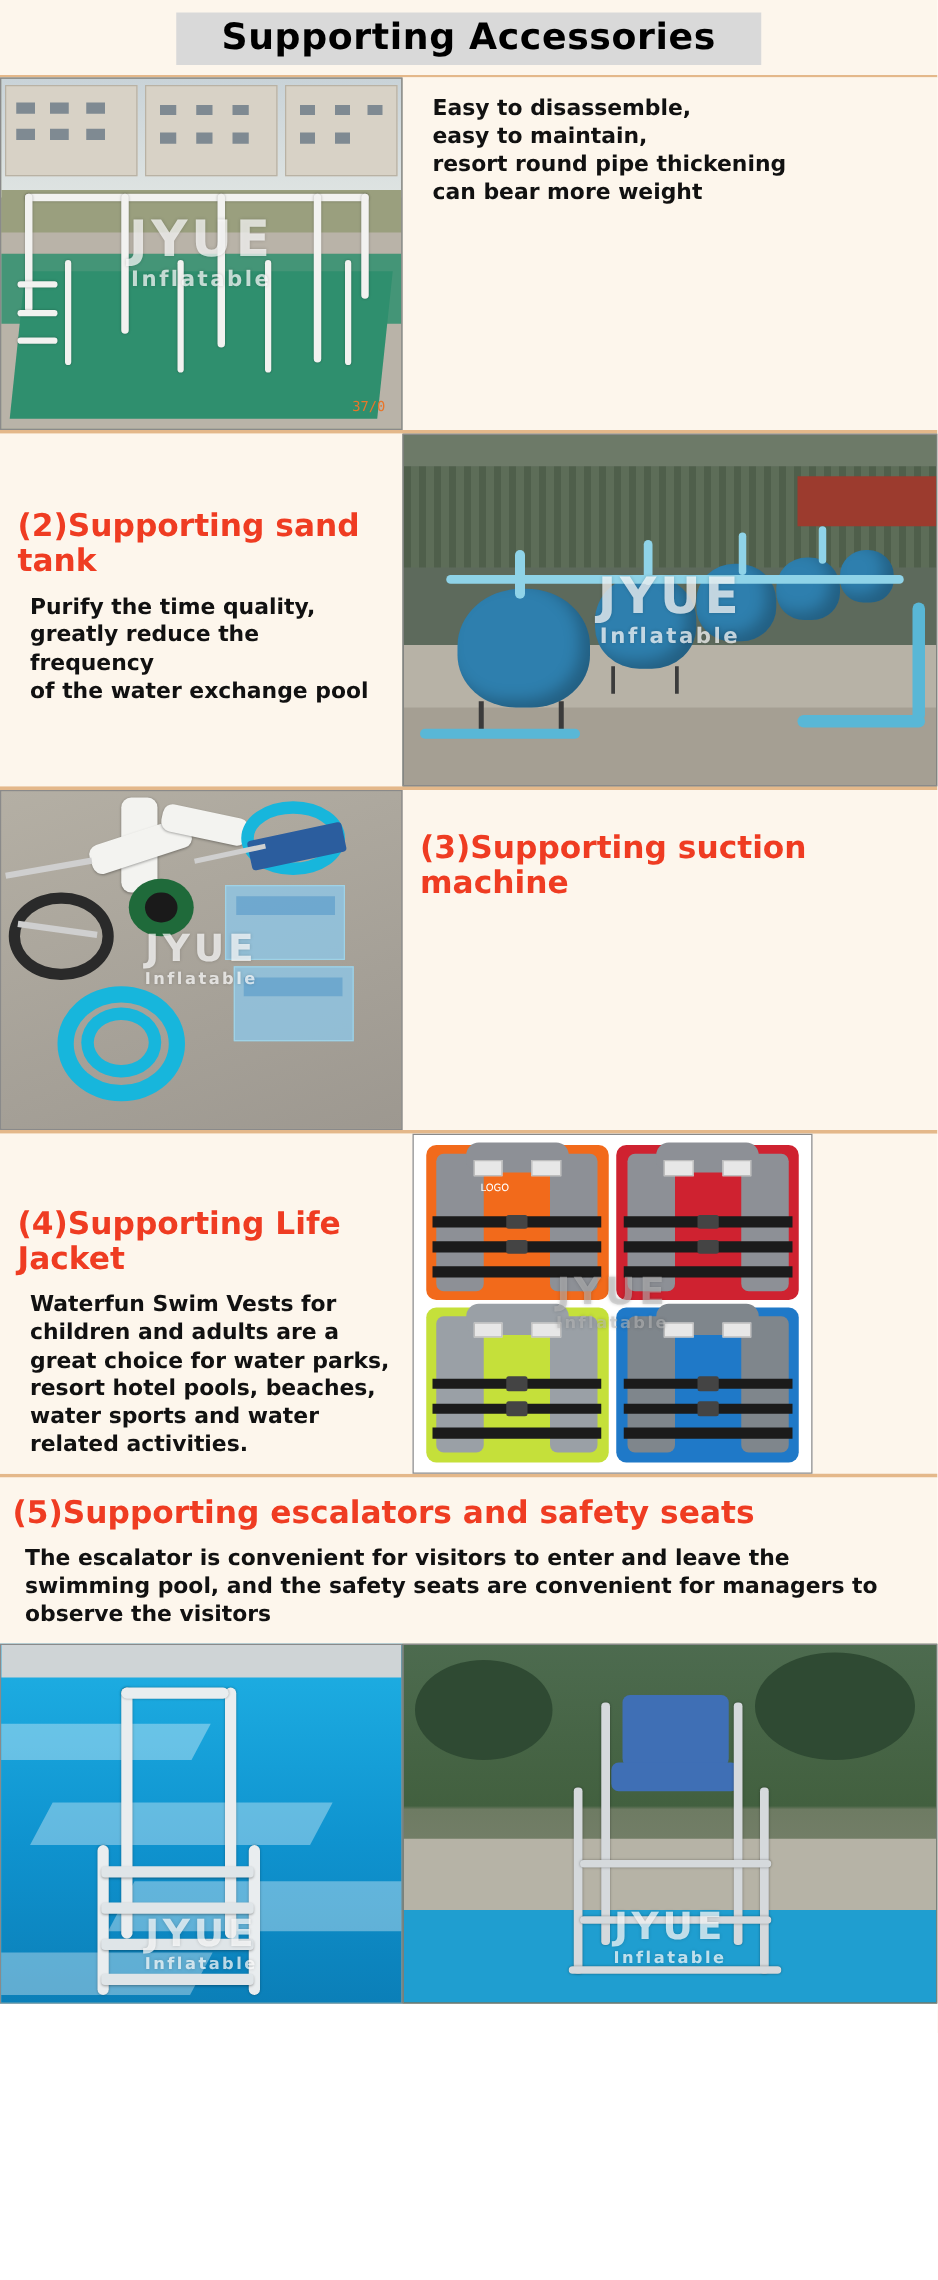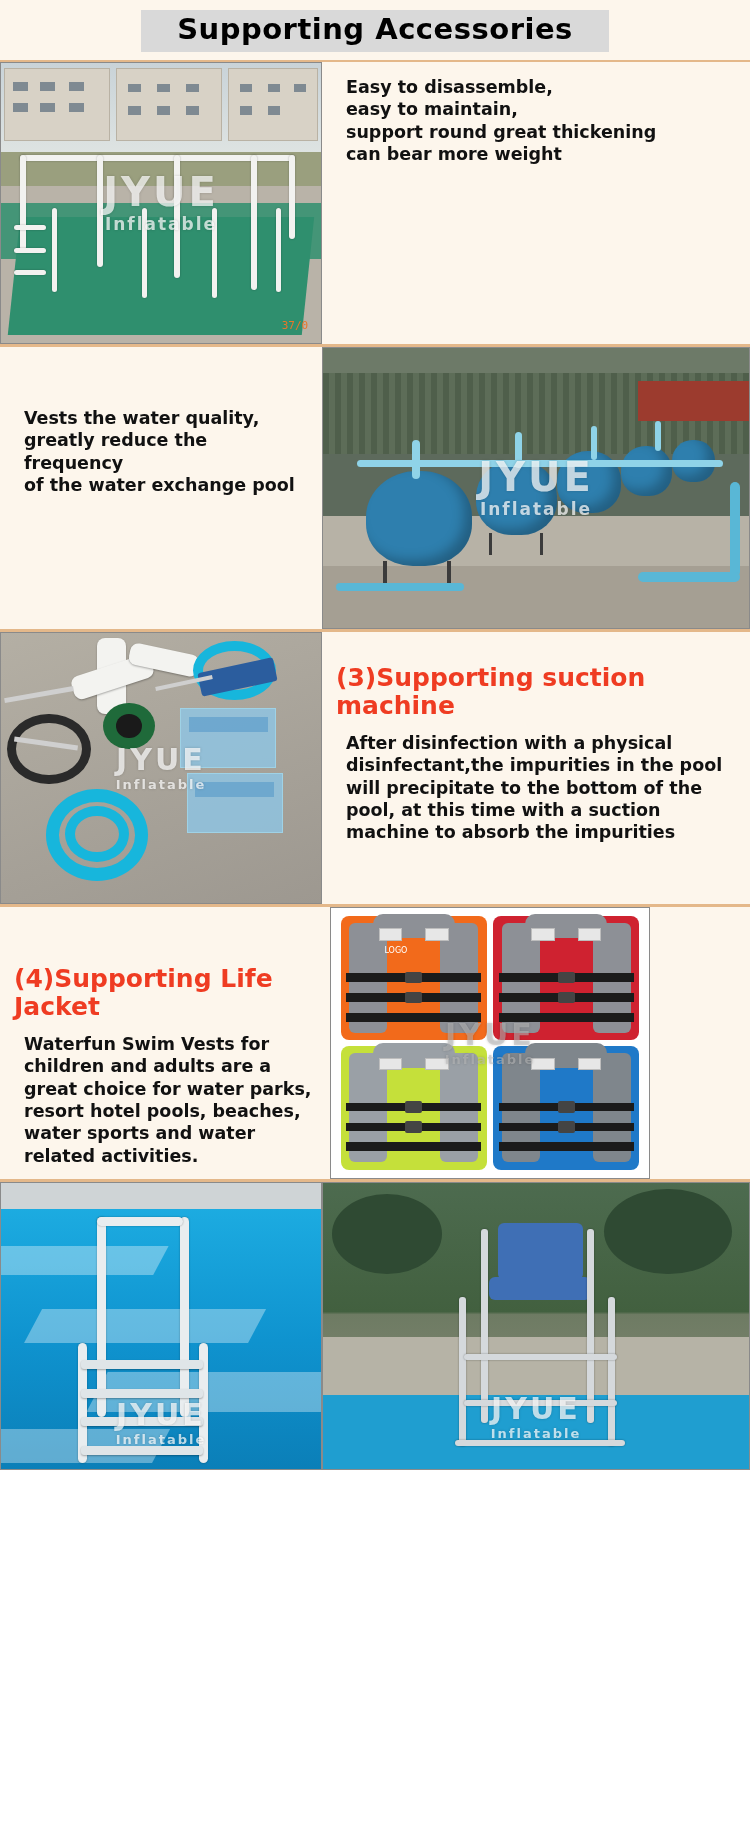--- a/index.html
+++ b/index.html
@@ -225,29 +225,30 @@
       <div class="bar" style="left:86%;top:52%;width:5px;height:30%;"></div>
       <div class="wm">
         <div class="wm1">JYUE</div>
         <div class="wm2">Inflatable</div>
       </div>
       <div class="stamp">37/0</div>
     </div>
     <div class="cell-txt" style="width:428px">
       <div class="sect-body indent" style="white-space:pre-line">Easy to disassemble,
 easy to maintain,
-support round great thickening
+resort round pipe thickening
 can bear more weight</div>
     </div>
   </div>
   <div class="spacer-line"></div>
 
   <div class="row">
     <div class="cell-txt" style="width:322px;padding-top:60px">
-      <div class="sect-body indent" style="white-space:pre-line">Vests the water quality,
+      <div class="sect-title">(2)Supporting sand tank</div>
+      <div class="sect-body indent" style="white-space:pre-line">Purify the time quality,
 greatly reduce the frequency
 of the water exchange pool</div>
     </div>
     <div class="cell-img ph2">
       <div class="fence"></div>
         <div class="fence-top"></div>
         <div class="redwall"></div>
       <div class="ground"></div>
         <div class="ground2"></div>
 
@@ -299,21 +300,20 @@
         </div>
       <div class="net" style="left:62%;top:12%;width:24%;height:9%;transform:rotate(-12deg);"></div>
       <div class="metal" style="left:48%;top:18%;width:18%;height:4px;transform:rotate(-12deg);"></div>
       <div class="wm small">
         <div class="wm1">JYUE</div>
         <div class="wm2">Inflatable</div>
       </div>
     </div>
     <div class="cell-txt" style="width:428px;padding-top:32px">
       <div class="sect-title">(3)Supporting suction machine</div>
-      <div class="sect-body indent">After disinfection with a physical disinfectant,the impurities in the pool will precipitate to the bottom of the pool, at this time with a suction machine to absorb the impurities</div>
     </div>
   </div>
   <div class="spacer-line"></div>
 
   <div class="row">
     <div class="cell-txt" style="width:330px;padding-top:58px">
       <div class="sect-title">(4)Supporting Life Jacket</div>
       <div class="sect-body indent">Waterfun Swim Vests for children and adults are a great choice for water parks, resort hotel pools, beaches, water sports and water related activities.</div>
     </div>
     <div class="cell-img ph4">
@@ -375,20 +375,24 @@
           <div class="buckle" style="top:61%"></div>
       </div>
       <div class="wm small" style="color:rgba(190,190,190,.55)">
         <div class="wm1">JYUE</div>
         <div class="wm2">Inflatable</div>
       </div>
     </div>
   </div>
   <div class="spacer-line"></div>
 
+  <div class="cell-txt" style="width:750px;padding:14px 16px 12px 10px">
+    <div class="sect-title">(5)Supporting escalators and safety seats</div>
+    <div class="sect-body indent">The escalator is convenient for visitors to enter and leave the swimming pool, and the safety seats are convenient for managers to observe the visitors</div>
+  </div>
 
   <div class="row">
 
     <div class="cell-img ph5">
       <div class="water"></div>
       <div class="deck"></div>
       <div class="lane" style="left:-10%;top:22%;width:60%;height:10%"></div>
       <div class="lane" style="left:10%;top:44%;width:70%;height:12%"></div>
       <div class="lane" style="left:30%;top:66%;width:80%;height:14%"></div>
       <div class="lane" style="left:-20%;top:86%;width:70%;height:12%"></div>

